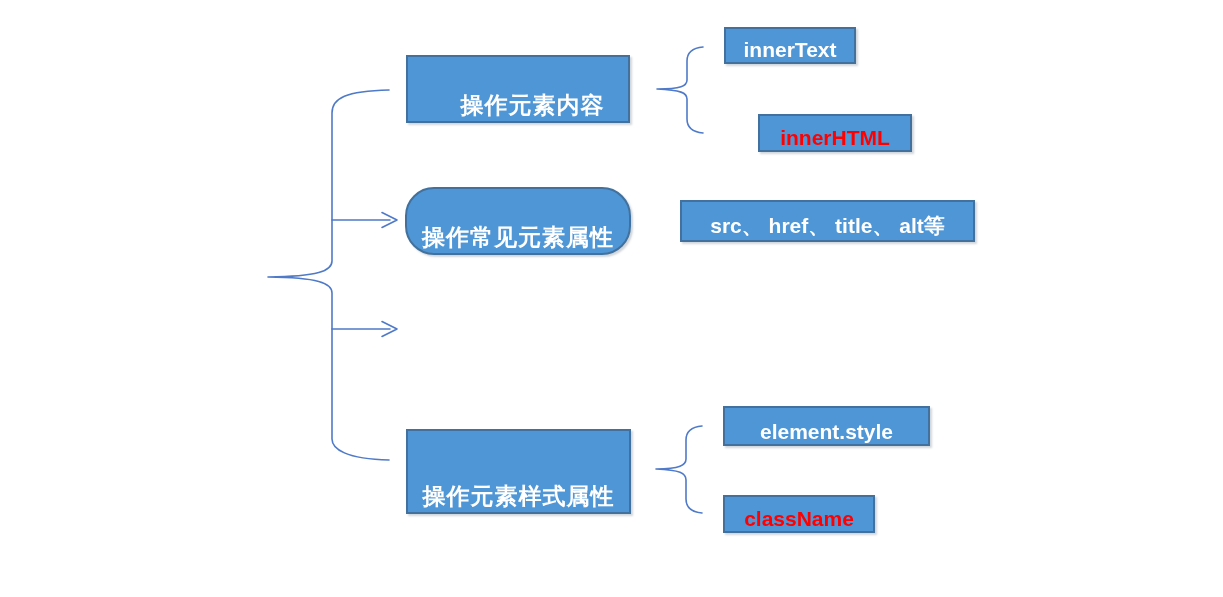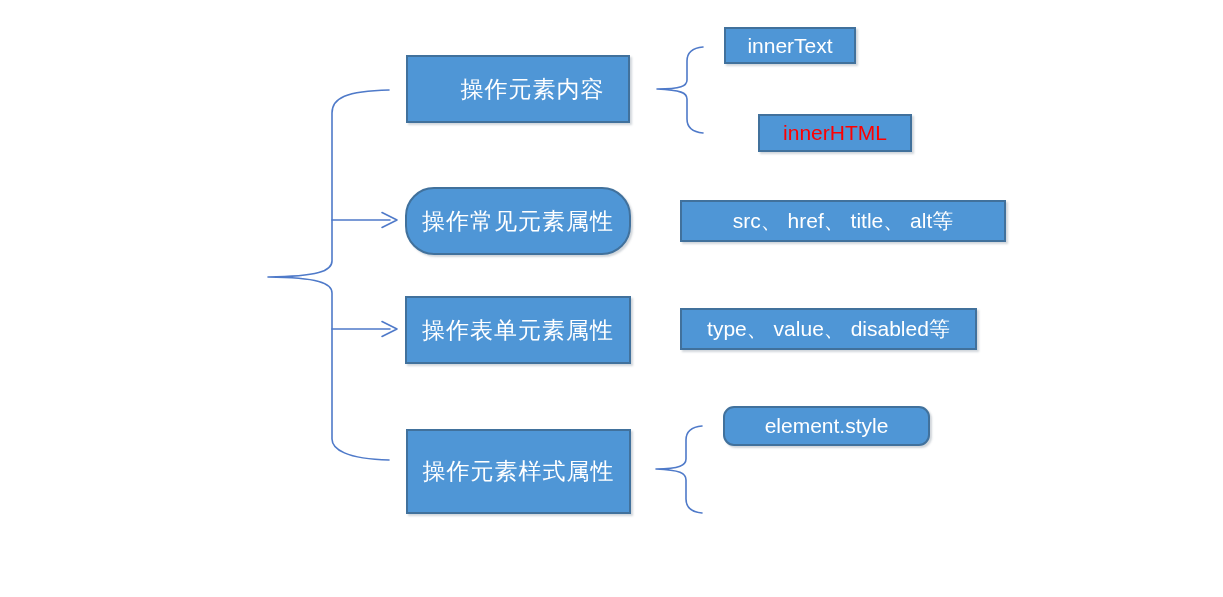--- a/index.html
+++ b/index.html
@@ -31,44 +31,45 @@
   .connectors path{
     fill:none;
     stroke:var(--connector);
     stroke-width:1.6;
     stroke-linecap:round;
     stroke-linejoin:round;
   }
   .node{
     position:absolute;
     display:flex;
-    align-items:center;
+    align-items:flex-end;
     justify-content:center;
     background:var(--node-fill);
     border:2px solid var(--node-border);
     box-sizing:border-box;
     box-shadow:2px 2px 2px rgba(70,90,110,0.25);
     color:var(--text-primary);
     text-align:center;
     white-space:nowrap;
+    font-weight:bold;
   }
   .branch{ font-size:23px; letter-spacing:1px; }
   .leaf{ font-size:21px; }
   .leaf .red, .branch .red{ color:var(--text-highlight); }
   
   .pos-root        { left:90px;  top:244px; width:164px; height:66px; }
   .pos-b-content   { left:406px; top:55px;  width:224px; height:68px;padding-left:29px; }
   .pos-b-common    { left:405px; top:187px; width:226px; height:68px;border-radius:29px; }
   .pos-b-form      { left:405px; top:296px; width:226px; height:68px; }
   .pos-b-style     { left:406px; top:429px; width:225px; height:85px; }
   .pos-innertext   { left:724px; top:27px;  width:132px; height:37px; }
   .pos-innerhtml   { left:758px; top:114px; width:154px; height:38px; }
-  .pos-common-ex   { left:680px; top:200px; width:326px; height:42px; }
+  .pos-common-ex   { left:680px; top:200px; width:295px; height:42px; }
   .pos-form-ex     { left:680px; top:308px; width:297px; height:42px; }
-  .pos-elem-style  { left:723px; top:406px; width:207px; height:40px;border-radius:11px; }
+  .pos-elem-style  { left:723px; top:406px; width:207px; height:40px; }
   .pos-classname   { left:723px; top:495px; width:152px; height:38px; }
 </style>
 </head>
 <body>
 
 <div class="stage">
 
   <svg class="connectors" viewBox="0 0 1223 597" xmlns="http://www.w3.org/2000/svg">
 
     <path d="M 389 90
@@ -100,36 +101,33 @@
              C 686 507, 691 512, 702 513"></path>
   </svg>
 
 
   <div class="node branch pos-b-content">
     <span>操作元素内容</span>
   </div>
   <div class="node branch pos-b-common">
     <span>操作常见元素属性</span>
   </div>
-  <div class="node branch pos-b-form">
-    <span>操作表单元素属性</span>
-  </div>
   <div class="node branch pos-b-style">
     <span>操作元素样式属性</span>
   </div>
 
   <div class="node leaf pos-innertext">
     <span>innerText</span>
   </div>
   <div class="node leaf pos-innerhtml">
     <span class="red">innerHTML</span>
   </div>
   <div class="node leaf pos-common-ex">
     <span>src、 href、 title、 alt等</span>
   </div>
-  <div class="node leaf pos-form-ex">
-    <span>type、 value、 disabled等</span>
-  </div>
   <div class="node leaf pos-elem-style">
     <span>element.style</span>
+  </div>
+  <div class="node leaf pos-classname">
+    <span class="red">className</span>
   </div>
 
 </div>
 
 </body></html>

